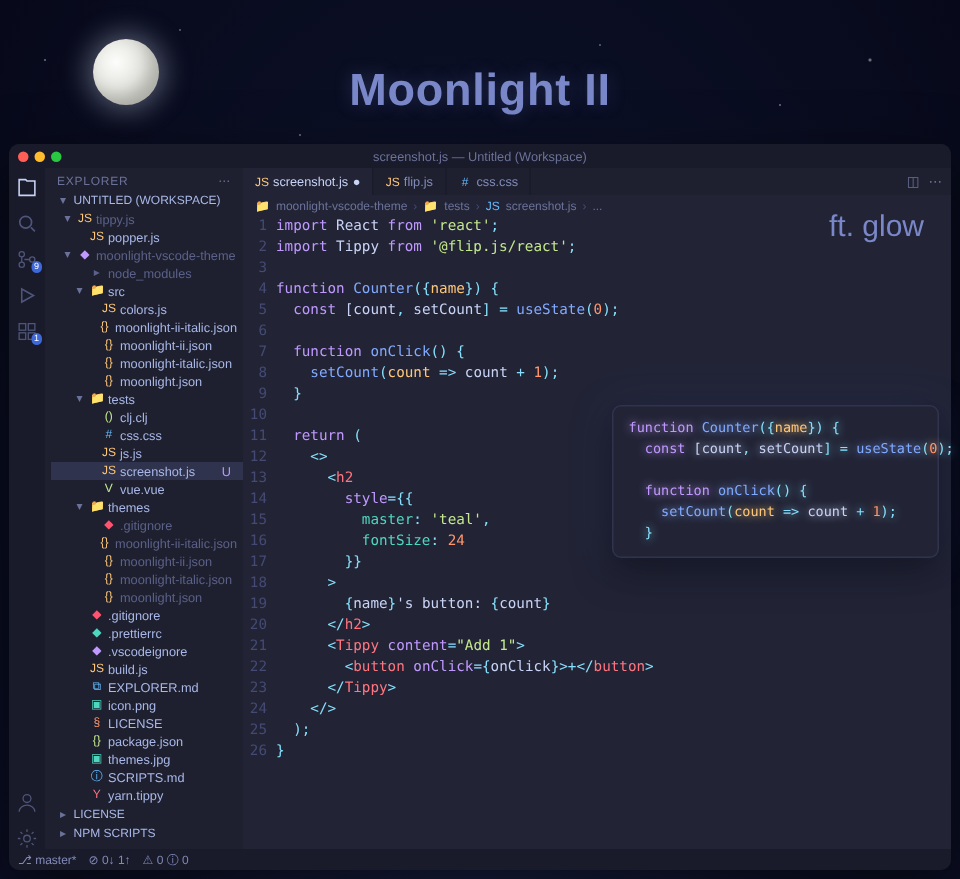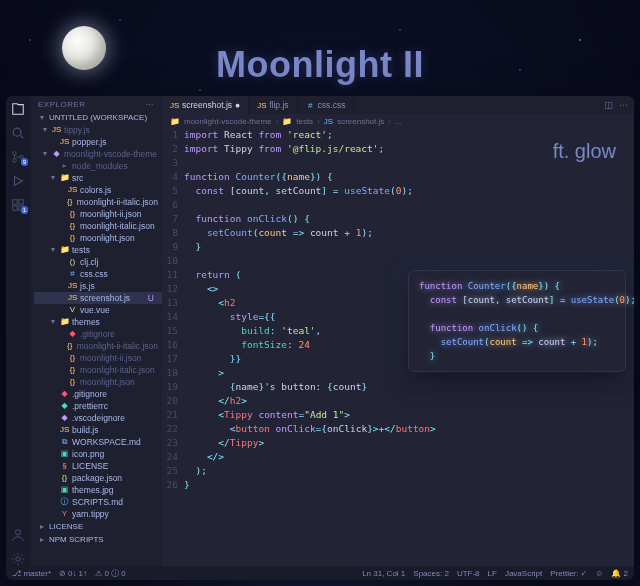--- a/index.html
+++ b/index.html
@@ -24,21 +24,21 @@
     opacity:.6;
   }
   .moon {
     position:absolute; top:26px; left:62px; width:44px; height:44px;
     border-radius:50%;
     background: radial-gradient(circle at 35% 35%, #fdfdfb 0%, #e6e7e2 40%, #b8bbb5 100%);
     box-shadow: 0 0 18px 4px rgba(220,230,255,.35), inset -6px -6px 10px rgba(120,120,110,.35);
   }
   .hero-title {
     position:absolute; top:44px; left:0; right:0; text-align:center;
-    font-size:36px; font-weight:700; letter-spacing:.5px;
+    font-size:30px; font-weight:700; letter-spacing:.5px;
     color:#7a88c9; text-shadow:0 0 12px rgba(120,140,220,.25);
   }
   
   .win {
     position:absolute; top:96px; left:6px; right:6px; bottom:6px;
     background:#1e2030; border-radius:7px; overflow:hidden;
     box-shadow:0 12px 40px rgba(0,0,0,.55);
     display:flex; flex-direction:column;
     font-size:9px;
   }
@@ -91,20 +91,28 @@
   svg{width:100%;height:100%;fill:currentColor}
 </style>
 </head>
 <body>
 
 <div class="stars"></div>
 <div class="moon"></div>
 <div class="hero-title">Moonlight II</div>
 
 <div class="win">
+  <div class="titlebar">
+    <div class="traffic">
+      <span class="tl-r"></span>
+      <span class="tl-y"></span>
+      <span class="tl-g"></span>
+    </div>
+    <div class="title-text">screenshot.js — Untitled (Workspace)</div>
+  </div>
 
   <div class="body">
 
     <div class="activity">
       <div class="act-icon active"><svg viewBox="0 0 16 16">
             <path d="M2 2h5l1 1h6v11H2z" fill="none" stroke="currentColor" stroke-width="1.2"></path>
           </svg></div>
       <div class="act-icon"><svg viewBox="0 0 16 16">
             <circle cx="7" cy="7" r="4.5" fill="none" stroke="currentColor" stroke-width="1.3"></circle>
             <path d="M11 11l3 3" stroke="currentColor" stroke-width="1.3"></path>
@@ -299,21 +307,21 @@
           <div class="tree-item">
             <span class="indent" style="width:14px"></span>
             <span class="chev"></span>
             <span class="fico c-yellow">JS</span>
             <span class="fname">build.js</span>
           </div>
           <div class="tree-item">
             <span class="indent" style="width:14px"></span>
             <span class="chev"></span>
             <span class="fico c-blue">⧉</span>
-            <span class="fname">WORKSPACE.md</span>
+            <span class="fname">EXPLORER.md</span>
           </div>
           <div class="tree-item">
             <span class="indent" style="width:14px"></span>
             <span class="chev"></span>
             <span class="fico c-teal">▣</span>
             <span class="fname">icon.png</span>
           </div>
           <div class="tree-item">
             <span class="indent" style="width:14px"></span>
             <span class="chev"></span>
@@ -396,51 +404,41 @@
 <span class="var">  </span><span class="kw">const</span><span class="var"> [</span><span class="var">count</span><span class="pun">, </span><span class="var">setCount</span><span class="pun">] = </span><span class="fn">useState</span><span class="pun">(</span><span class="num">0</span><span class="pun">);</span>
 
 <span class="var">  </span><span class="kw">function</span><span class="fn"> onClick</span><span class="pun">() {</span>
 <span class="var">    </span><span class="fn">setCount</span><span class="pun">(</span><span class="param">count</span><span class="op"> =&gt; </span><span class="var">count</span><span class="op"> + </span><span class="num">1</span><span class="pun">);</span>
 <span class="var">  </span><span class="pun">}</span>
 
 <span class="var">  </span><span class="kw">return</span><span class="pun"> (</span>
 <span class="var">    </span><span class="pun">&lt;&gt;</span>
 <span class="var">      </span><span class="pun">&lt;</span><span class="tag">h2</span>
 <span class="var">        </span><span class="attr">style</span><span class="op">=</span><span class="pun">{{</span>
-<span class="var">          </span><span class="prop">build</span><span class="pun">: </span><span class="str">'teal'</span><span class="pun">,</span>
+<span class="var">          </span><span class="prop">master</span><span class="pun">: </span><span class="str">'teal'</span><span class="pun">,</span>
 <span class="var">          </span><span class="prop">fontSize</span><span class="pun">: </span><span class="num">24</span>
 <span class="var">        </span><span class="pun">}}</span>
 <span class="var">      </span><span class="pun">&gt;</span>
 <span class="var">        </span><span class="pun">{</span><span class="var">name</span><span class="pun">}</span><span class="var">'s button: </span><span class="pun">{</span><span class="var">count</span><span class="pun">}</span>
 <span class="var">      </span><span class="pun">&lt;/</span><span class="tag">h2</span><span class="pun">&gt;</span>
 <span class="var">      </span><span class="pun">&lt;</span><span class="tag">Tippy</span><span class="var"> </span><span class="attr">content</span><span class="op">=</span><span class="str">"Add 1"</span><span class="pun">&gt;</span>
 <span class="var">        </span><span class="pun">&lt;</span><span class="tag">button</span><span class="var"> </span><span class="attr">onClick</span><span class="op">=</span><span class="pun">{</span><span class="var">onClick</span><span class="pun">}&gt;+&lt;/</span><span class="tag">button</span><span class="pun">&gt;</span>
 <span class="var">      </span><span class="pun">&lt;/</span><span class="tag">Tippy</span><span class="pun">&gt;</span>
 <span class="var">    </span><span class="pun">&lt;/&gt;</span>
 <span class="var">  </span><span class="pun">);</span>
 <span class="pun">}</span>
 </div>
       </div>
     </div>
   </div>
 
   <div class="status">
     <span>⎇ <span>master*</span></span>
     <span>⊘ 0↓ 1↑</span>
     <span>⚠ 0  ⓘ 0</span>
-    <div class="right">
-      <span>Ln 31, Col 1</span>
-      <span>Spaces: 2</span>
-      <span>UTF-8</span>
-      <span>LF</span>
-      <span>JavaScript</span>
-      <span>Prettier: ✓</span>
-      <span>☺</span>
-      <span>🔔 2</span>
-    </div>
   </div>
 </div>
 
 <div class="glow-label">ft. glow</div>
 <div class="callout" id="callout"><span class="glow"><span class="kw">function</span><span class="fn"> Counter</span><span class="pun">({</span><span class="param">name</span><span class="pun">}) {</span></span>
 <span class="glow"><span class="var">  </span><span class="kw">const</span><span class="var"> [</span><span class="var">count</span><span class="pun">, </span><span class="var">setCount</span><span class="pun">] = </span><span class="fn">useState</span><span class="pun">(</span><span class="num">0</span><span class="pun">);</span></span>
 <span class="glow"></span>
 <span class="glow"><span class="var">  </span><span class="kw">function</span><span class="fn"> onClick</span><span class="pun">() {</span></span>
 <span class="glow"><span class="var">    </span><span class="fn">setCount</span><span class="pun">(</span><span class="param">count</span><span class="op"> =&gt; </span><span class="var">count</span><span class="op"> + </span><span class="num">1</span><span class="pun">);</span></span>
 <span class="glow"><span class="var">  </span><span class="pun">}</span></span></div>

